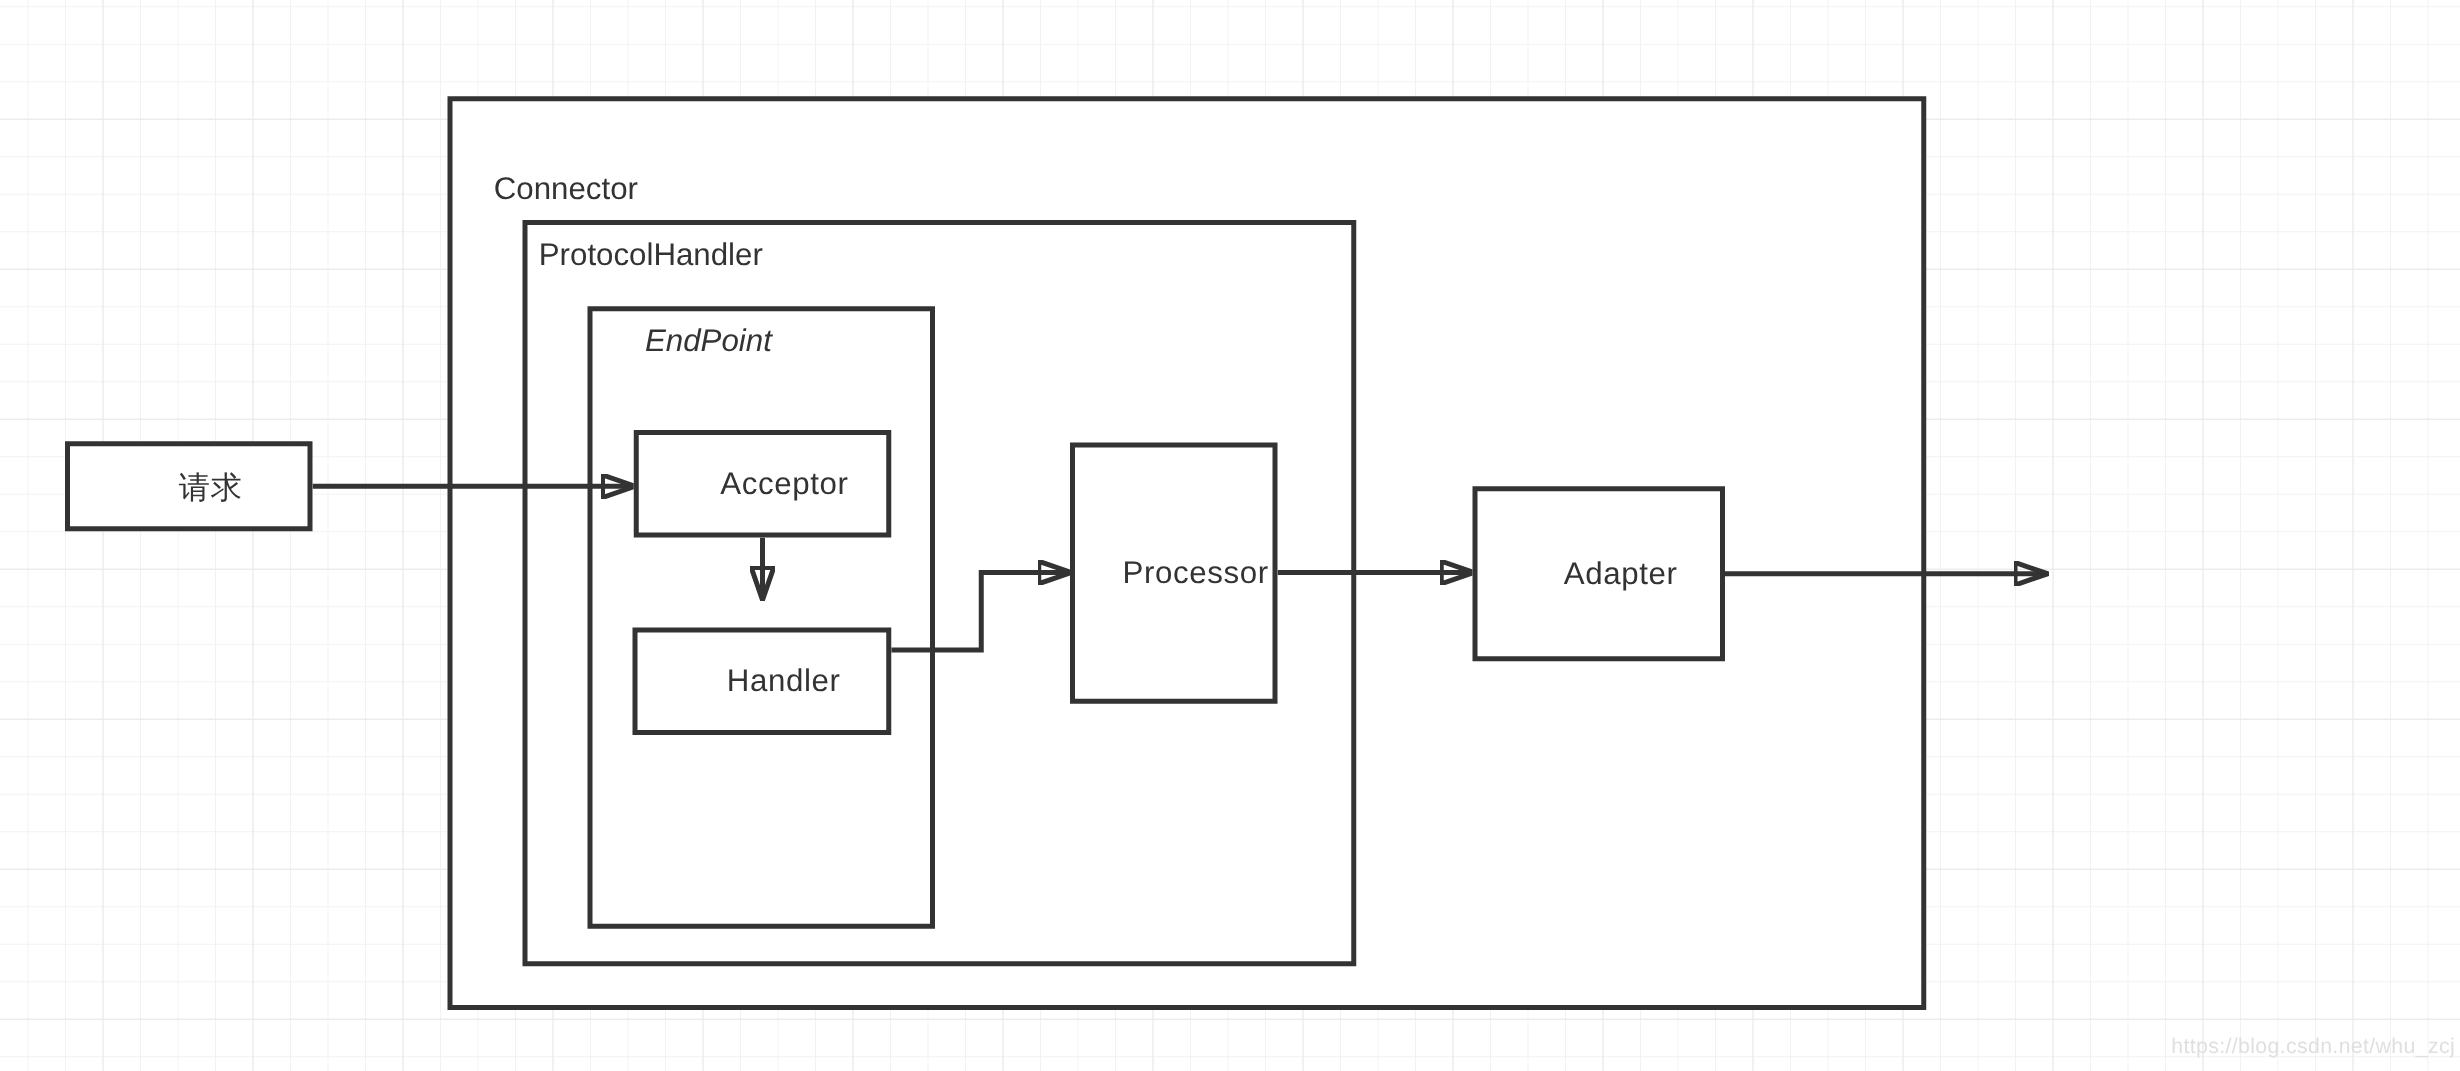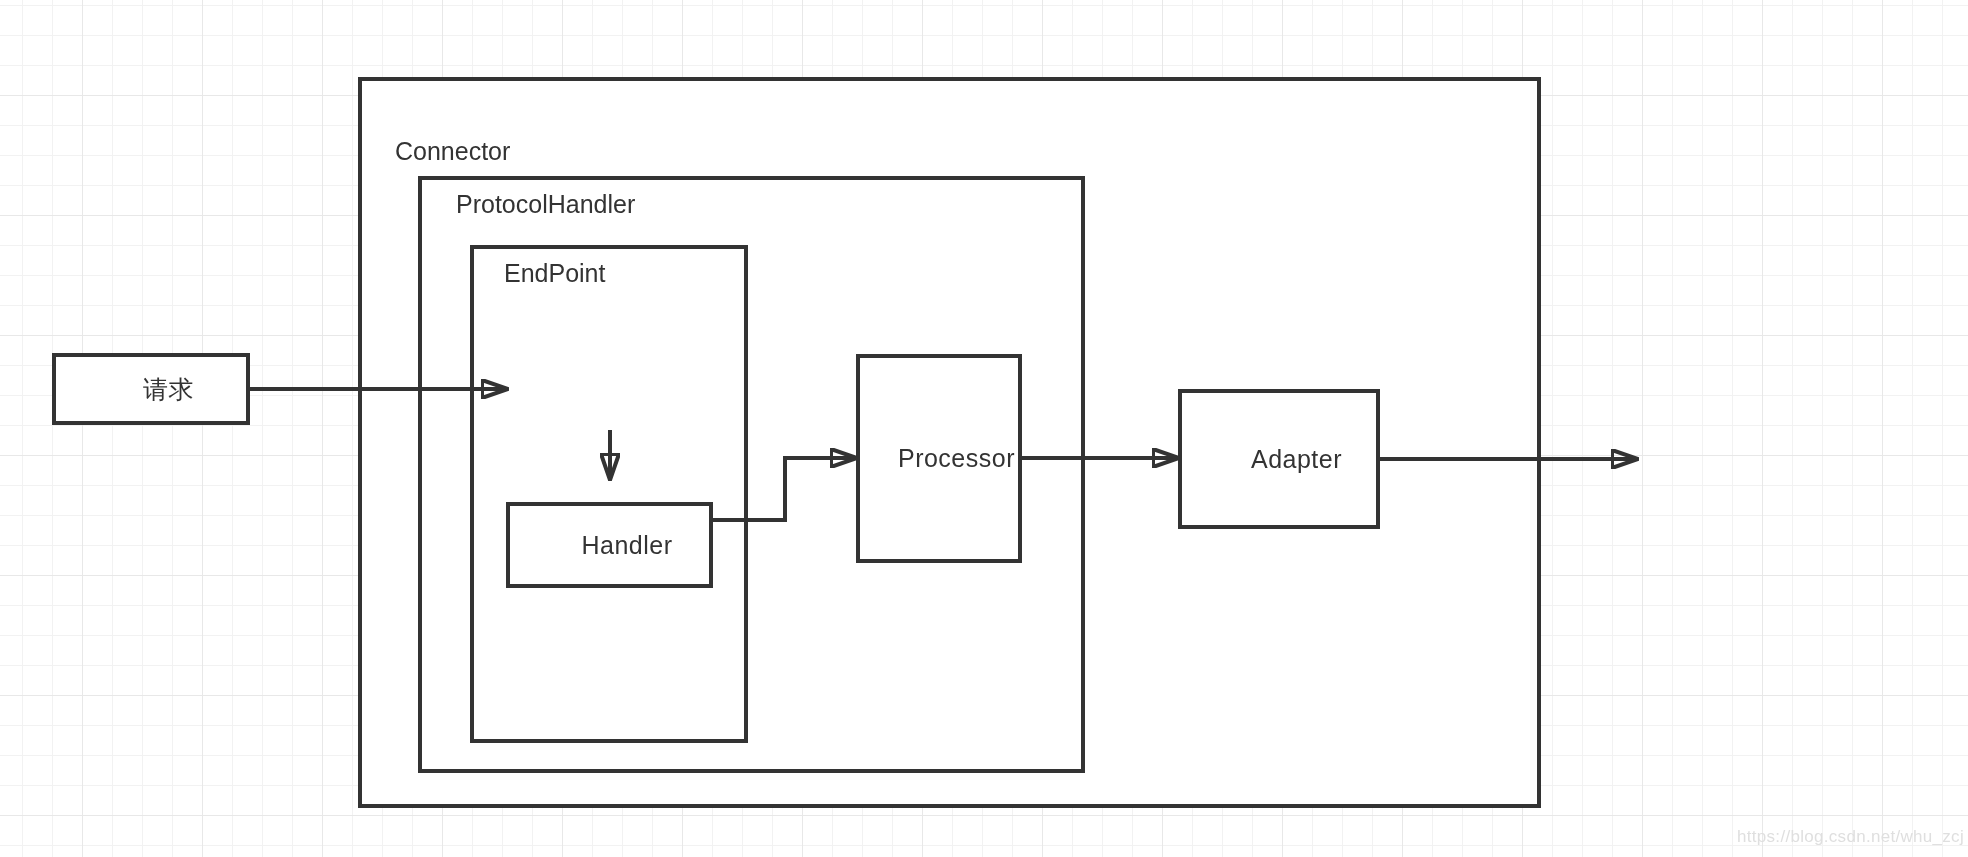--- a/index.html
+++ b/index.html
@@ -67,42 +67,43 @@
 </head>
 <body>
 
 <div class="canvas">
 
   <div class="box" style="left:358px;top:77px;width:1183px;height:731px;">
     <span class="frame-label" style="left:33px;top:23px;margin-top:33px;">Connector</span>
   </div>
 
   <div class="box" style="left:418px;top:176px;width:667px;height:597px;">
-    <span class="frame-label" style="left:34px;top:10px;">ProtocolHandler</span>
+    <span class="frame-label" style="left:9px;top:10px;">ProtocolHandler</span>
   </div>
 
   <div class="box" style="left:470px;top:245px;width:278px;height:498px;">
-    <span class="frame-label" style="left:30px;top:10px;">EndPoint</span>
+    <span class="frame-label" style="left:42px;top:10px;font-style:italic;">EndPoint</span>
   </div>
 
   <svg class="edges" viewBox="0 0 1968 857">
     <defs>
       <marker id="arrow" markerUnits="userSpaceOnUse" markerWidth="28" markerHeight="20" refX="26" refY="10" orient="auto">
         <path d="M1,1 L27,10 L1,19 Z" fill="#333333" stroke="none"></path>
       </marker>
     </defs>
     <path d="M250,389 H507" marker-end="url(#arrow)"></path>
     <path d="M610,430 V479" marker-end="url(#arrow)"></path>
     <path d="M713,520 H785 V458 H856" marker-end="url(#arrow)"></path>
     <path d="M1022,458 H1178" marker-end="url(#arrow)"></path>
     <path d="M1380,459 H1637" marker-end="url(#arrow)"></path>
   </svg>
 
   <div class="box leaf" style="left:52px;top:353px;width:198px;height:72px;">请求</div>
 
+  <div class="box leaf" style="left:507px;top:344px;width:206px;height:86px;">Acceptor</div>
 
   <div class="box leaf" style="left:506px;top:479px;width:207px;height:86px;margin-top:23px;">Handler</div>
 
   <div class="box leaf" style="left:1178px;top:389px;width:202px;height:140px;">Adapter</div>
 
   <div class="box leaf" style="left:856px;top:354px;width:166px;height:209px;">Processor</div>
 
 
   <div class="watermark">https://blog.csdn.net/whu_zcj</div>
 

